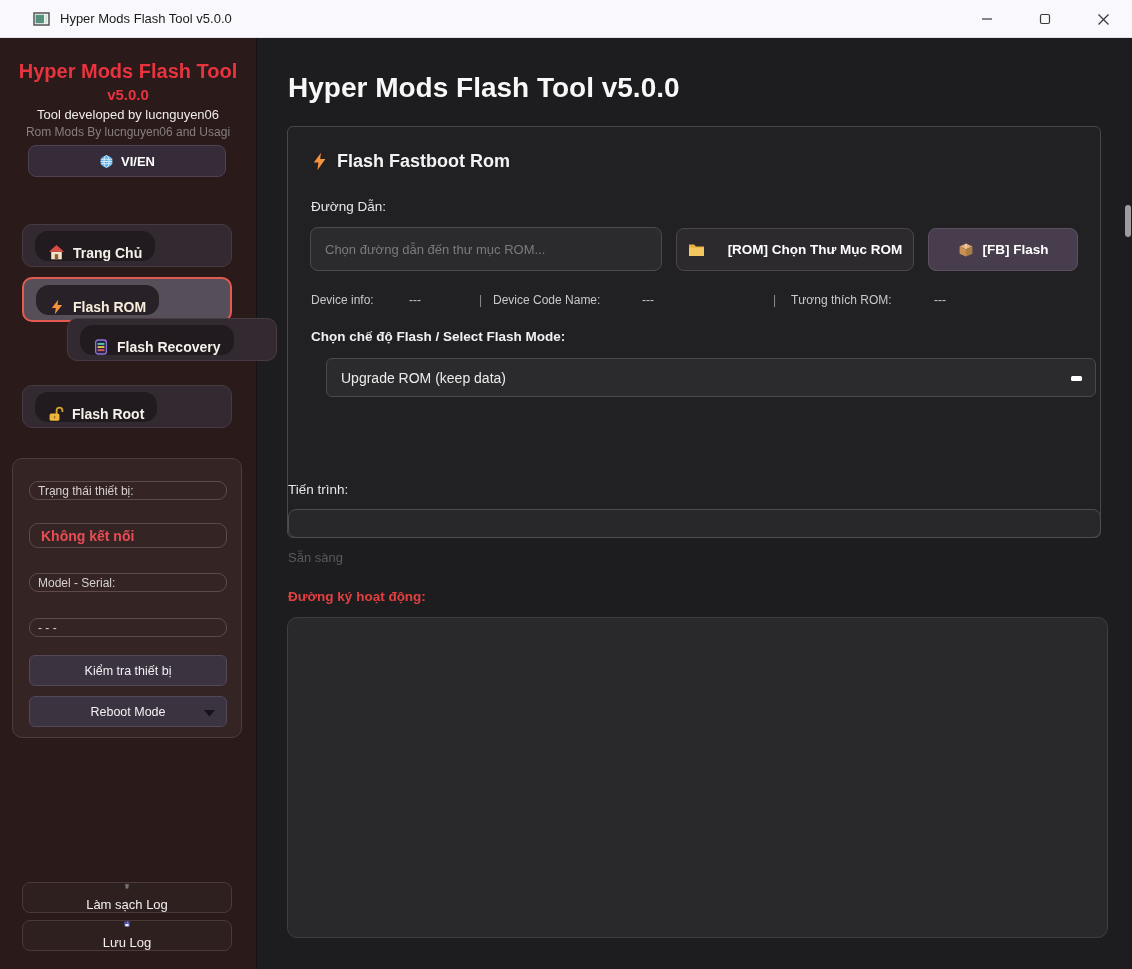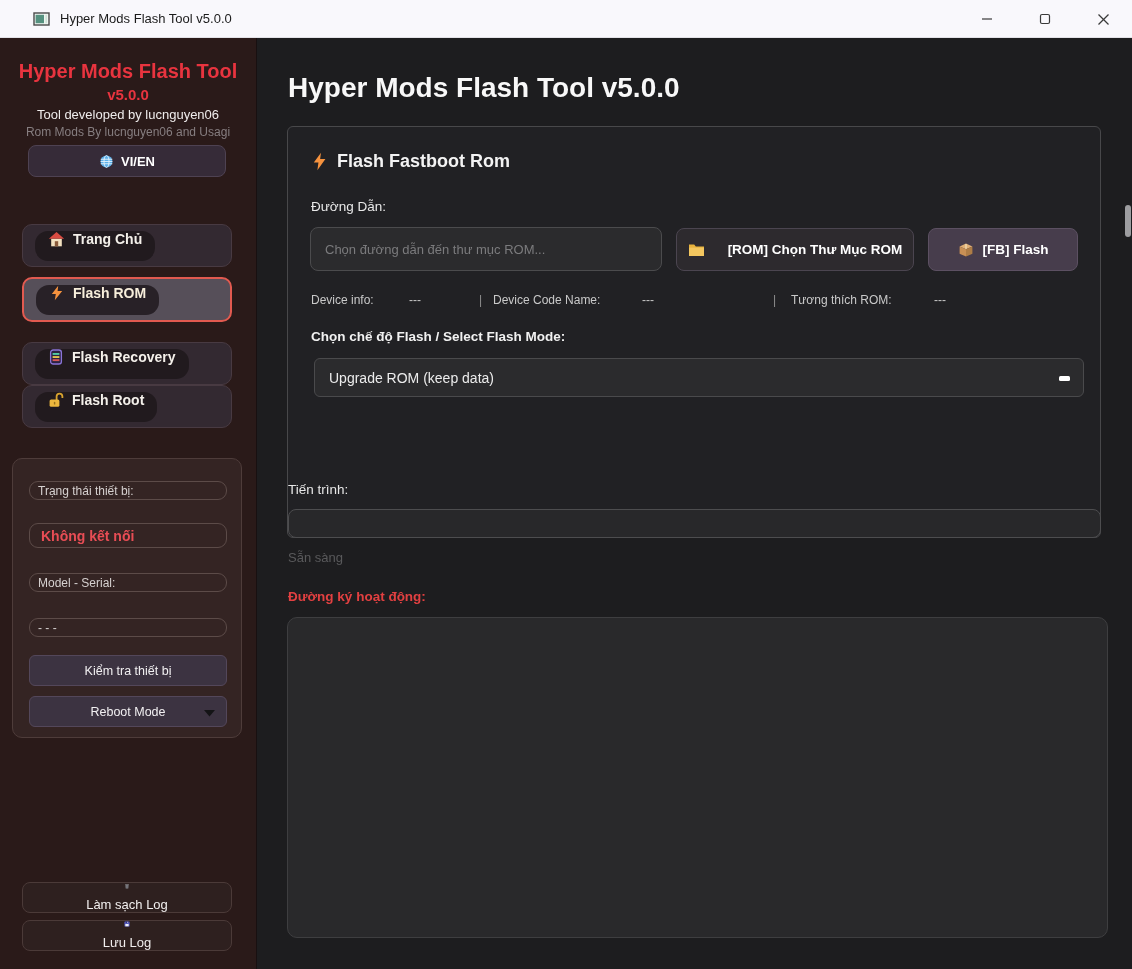--- a/index.html
+++ b/index.html
@@ -33,26 +33,26 @@
   .sb-credit { position:absolute; top:87px; left:0; width:100%; text-align:center;
     font-size:12px; color:#867e80; }
   .lang-btn { position:absolute; top:107px; left:28px; width:198px; height:32px;
     background:#362b38; border:1px solid #4e4252; border-radius:8px;
     display:flex; align-items:center; justify-content:center; gap:7px;
     color:#fff; font-size:13px; font-weight:700; cursor:pointer; }
   .nav-btn { position:absolute; left:22px; width:210px; height:43px;
     background:#332931; border:1px solid #483a42; border-radius:10px;
     display:flex; align-items:center; padding-left:12px; cursor:pointer; }
   .nav-btn .pill { background:#211a1e; border-radius:13px; height:30px;
-    display:flex; align-items:flex-start; gap:8px; padding:0 13px;
+    display:flex; align-items:flex-end; gap:8px; padding:0 13px;
     color:#f4f0ea; font-size:14px; font-weight:700; }
   .nav-btn.active { background:#564f59; border:2px solid #e25a50; height:45px; }
   .nav-btn.active .pill { background:#282127; color:#f7eedb; }
   #nav-home { top:186px; } #nav-flashrom { top:239px; }
-  #nav-recovery { top:304px; } #nav-root { top:347px; }
+  #nav-recovery { top:280px;margin-left:45px; } #nav-root { top:347px; }
   
   .dev-card { position:absolute; top:420px; left:12px; width:230px; height:280px;
     background:#342423; border:1px solid #4e3c3a; border-radius:10px; }
   .dev-field { position:absolute; left:16px; width:198px;
     border:1px solid #5c4b48; border-radius:9px;
     display:flex; align-items:center; padding-left:8px;
     color:#d6d1d0; font-size:12px; }
   #fld-status { top:22px; height:19px; }
   #fld-conn { top:64px; height:25px; color:#e84d55; font-size:14px; font-weight:700;padding-left:11px; }
   #fld-model { top:114px; height:19px; }
@@ -89,21 +89,21 @@
     display:flex; align-items:center; justify-content:center; gap:23px;
     color:#fff; font-size:13.5px; font-weight:700; cursor:pointer; }
   .fb-btn { position:absolute; left:640px; top:101px; width:150px; height:43px;
     background:#473d4c; border:1px solid #5c5062; border-radius:8px;
     display:flex; align-items:center; justify-content:center; gap:9px;
     color:#fff; font-size:13.5px; font-weight:700; cursor:pointer; }
   .dinfo { position:absolute; top:166px; font-size:12px; color:#c9c9c9; }
   .dinfo.sep { color:#8f8f8f; }
   .mode-label { position:absolute; left:23px; top:202px;
     font-size:13.5px; font-weight:700; color:#f1f1f1; }
-  .mode-select { position:absolute; left:26px; top:231px; width:770px; height:39px;
+  .mode-select { position:absolute; left:38px; top:231px; width:770px; height:39px;
     background:#2b2b2d; border:1px solid #4a4a4c; border-radius:6px;
     display:flex; align-items:center; padding:0 14px;
     color:#ececec; font-size:14px; cursor:pointer; }
   .mode-select .sel-ind { position:absolute; right:13px; top:17px;
     width:11px; height:5px; background:#fff; border-radius:1.5px; }
   .prog-label { position:absolute; left:288px; top:482px; font-size:13.5px; color:#e7e7e7; }
   .prog-bar { position:absolute; left:288px; top:509px; width:813px; height:29px;
     background:#28282a; border:1px solid #4d4d4f; border-radius:8px; overflow:hidden; }
   .prog-fill { height:100%; width:0%; background:#4caf50; }
   .prog-status { position:absolute; left:288px; top:550px; font-size:13px; color:#59595b; }

